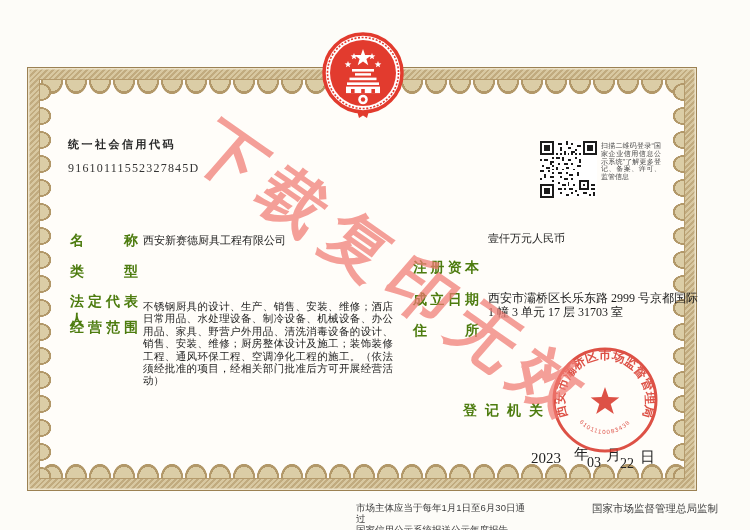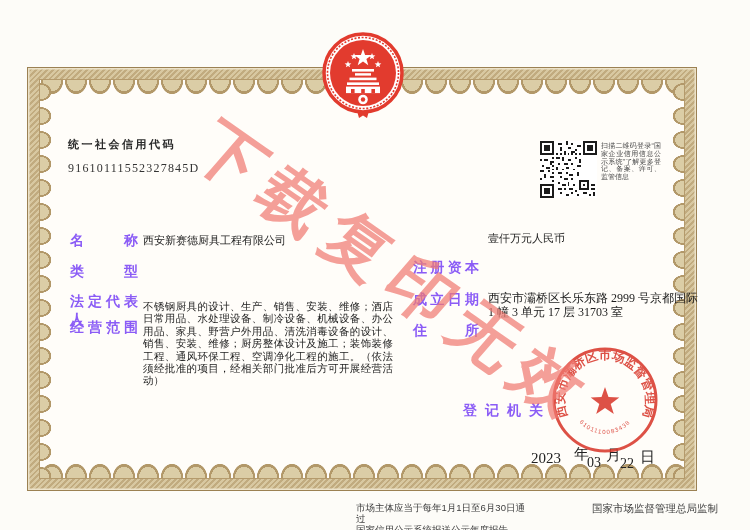--- a/index.html
+++ b/index.html
@@ -38,21 +38,21 @@
          font-weight:700;font-size:42px;letter-spacing:18px;color:#2e1d08;white-space:nowrap;}
   .subtitle{position:absolute;left:295px;top:181px;width:150px;text-align:center;
          font-family:"Liberation Serif","DejaVu Serif",serif;font-size:17px;color:#2e2011;white-space:nowrap;}
   .copy-num{font-size:11px;margin-left:-5px;vertical-align:-3px;}
   .qr{position:absolute;left:540px;top:141px;width:57px;height:57px;}
   .qr-caption{position:absolute;left:601px;top:142px;width:60px;font-size:7px;line-height:7.8px;
          color:#4a4a4a;text-align:justify;}
 
   
   .flabel{display:inline-block;text-align:justify;text-align-last:justify;
-          font-weight:700;font-size:14px;color:#8b5cf6;}
+          font-weight:700;font-size:14px;color:#4d7c0f;}
   .fvalue{font-family:"Liberation Serif","DejaVu Serif",serif;color:#1c1c1c;}
   .row{position:absolute;}
   .lbl-l{position:absolute;left:70px;width:68px;}
   .val-l{position:absolute;left:143px;width:250px;}
   .lbl-r{position:absolute;left:413px;width:66px;margin-top:29px;}
   .val-r{position:absolute;left:488px;width:212px;}
   .scope-val{font-size:10.5px;line-height:12.4px;text-align:justify;}
   .addr-val{font-size:12px;line-height:13.5px;}
   .one-line{font-size:11px;white-space:nowrap;}
 

